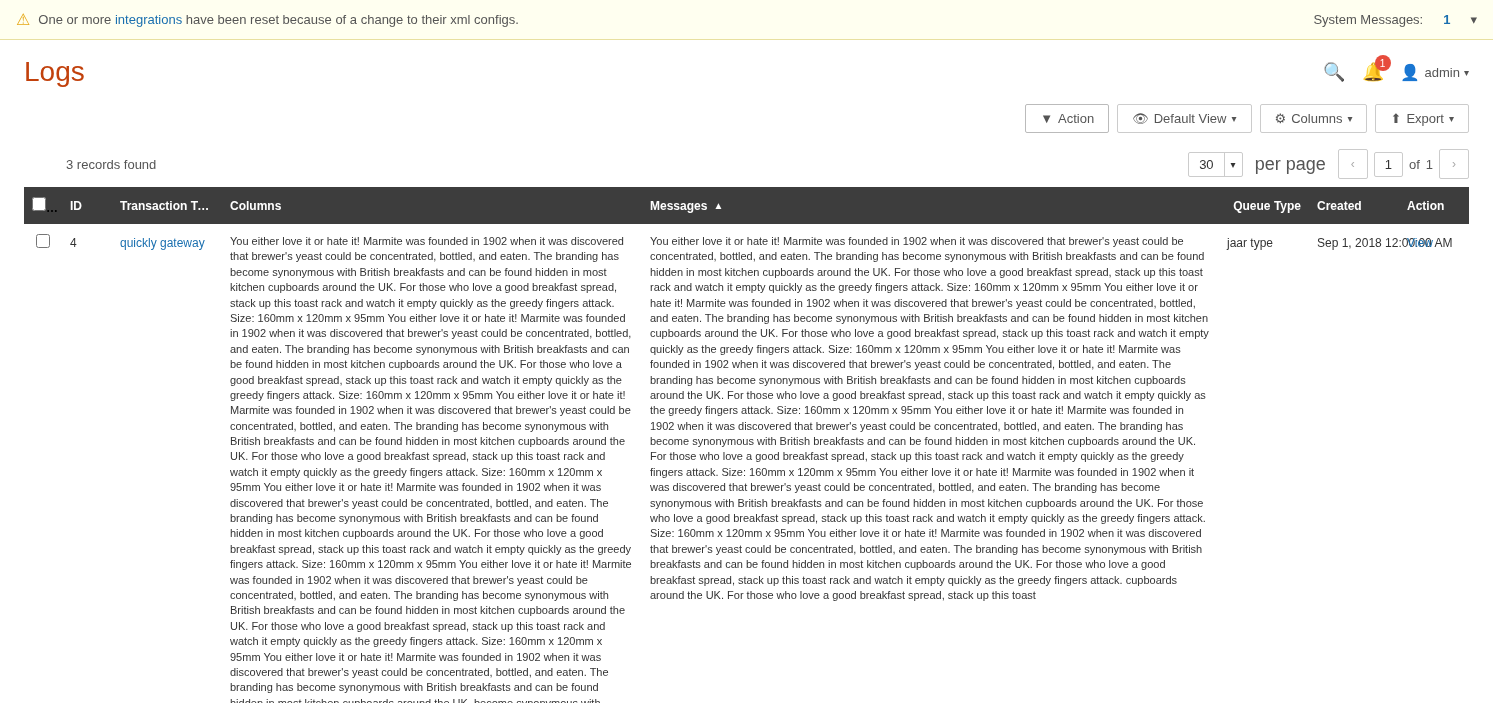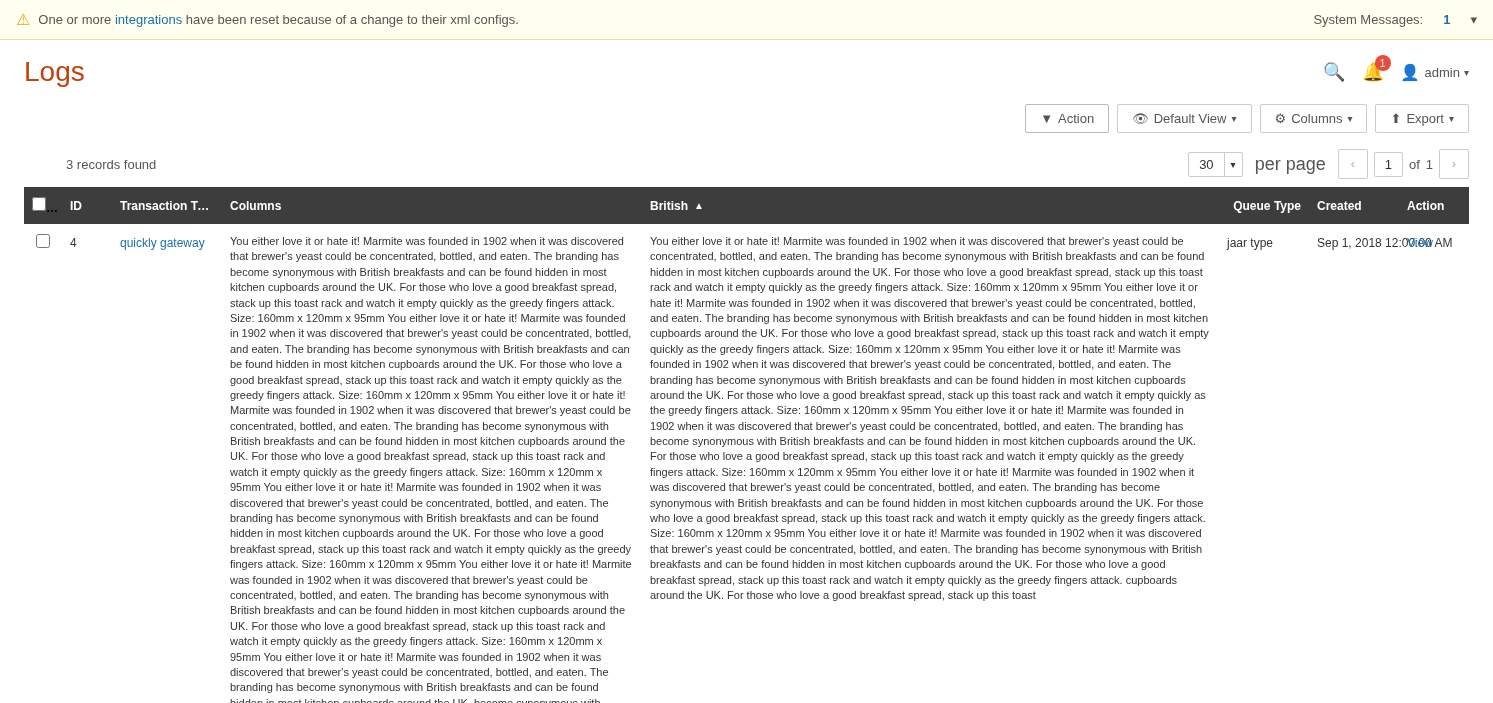--- a/index.html
+++ b/index.html
@@ -348,21 +348,21 @@
           <span>ID</span>
         </th>
         <th class="th-transaction">
           <span>Transaction Type</span>
         </th>
         <th class="th-request">
           <span>Columns</span>
         </th>
         <th class="th-response">
           <div class="response-sort">
-            <span>British</span>
+            <span>Messages</span>
             <span style="margin-left:6px; font-size:10px;">▲</span>
           </div>
         </th>
         <th class="th-queue">
           <span>Queue Type</span>
         </th>
         <th class="th-created">
           <span>Created</span>
         </th>
         <th class="th-action">

